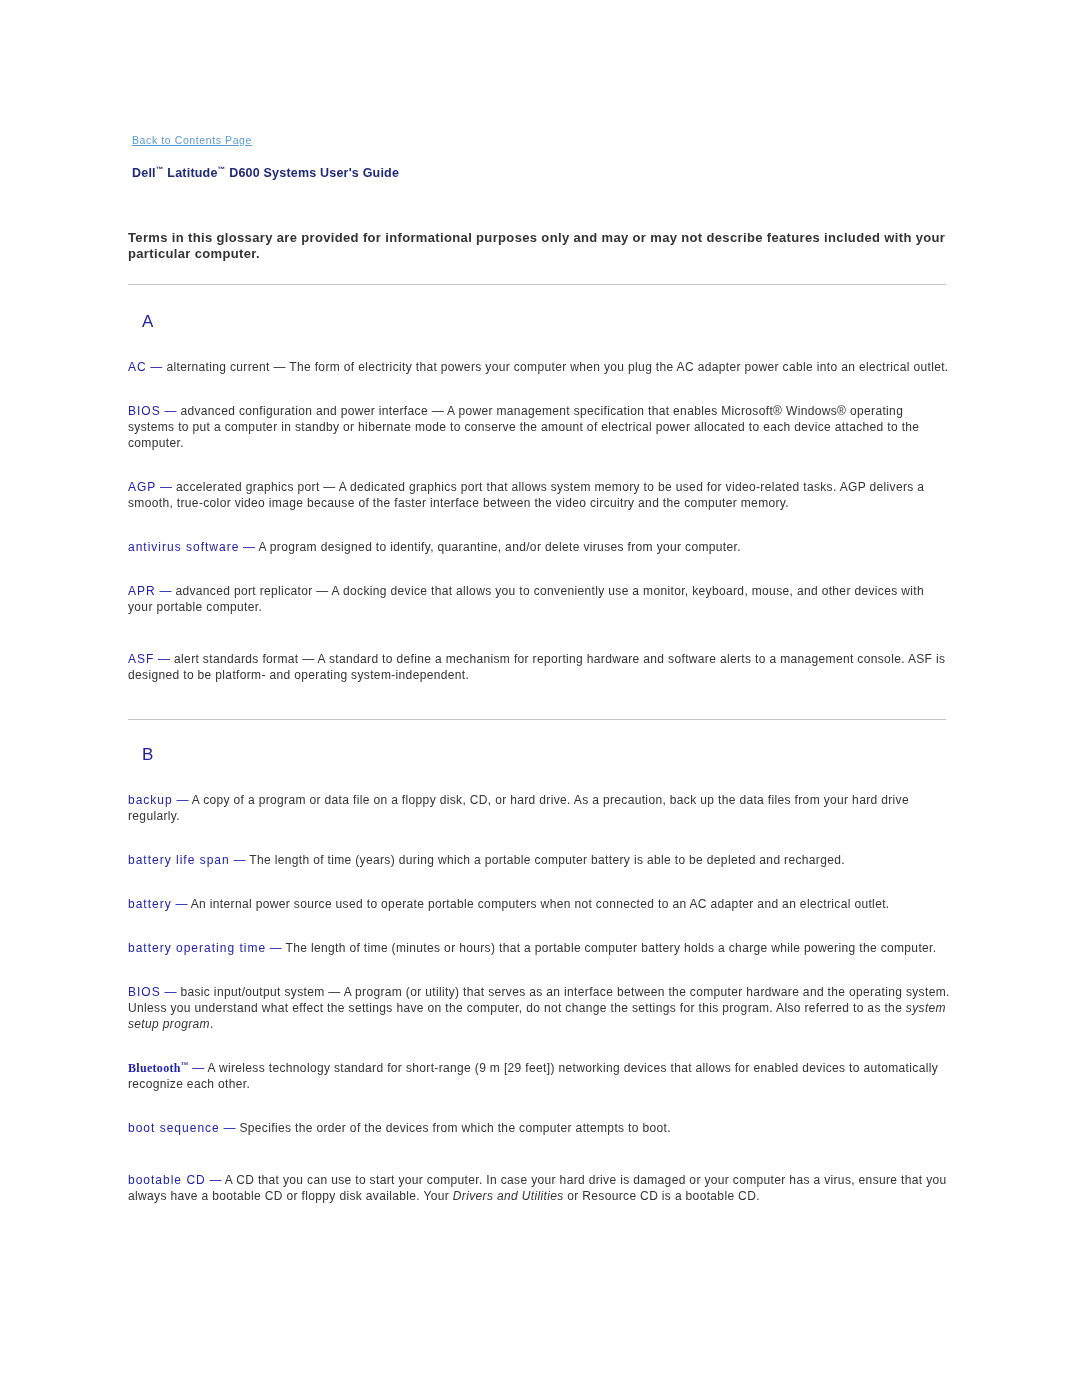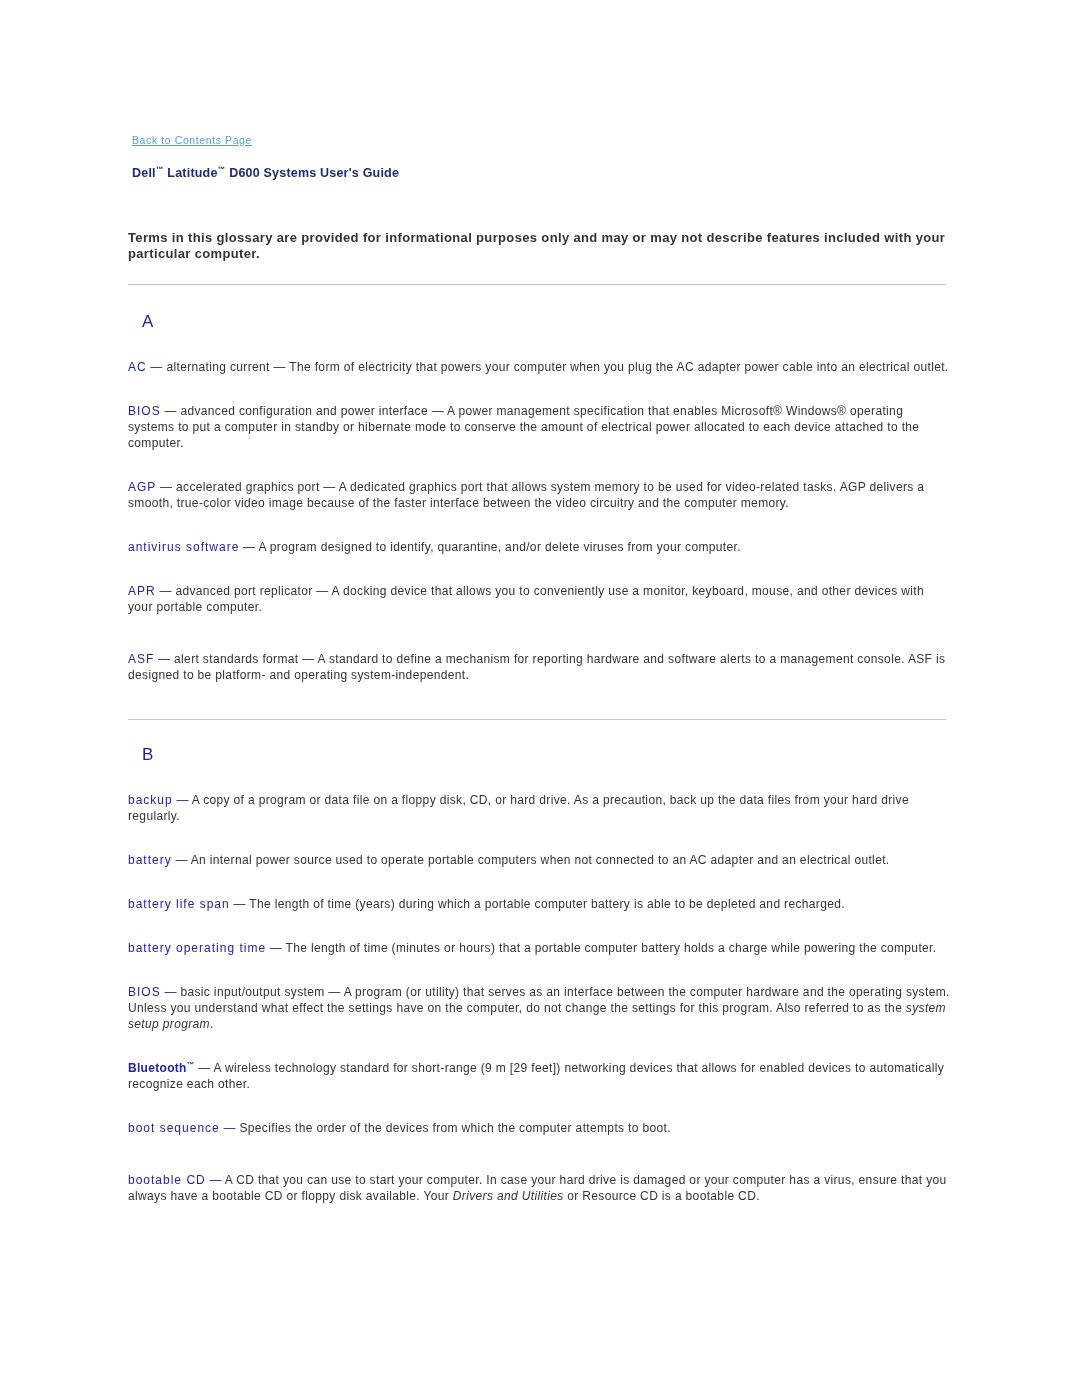--- a/index.html
+++ b/index.html
@@ -89,20 +89,21 @@
     margin-bottom: 0;
     margin-top: 36px;
   }
   .term {
     color: #2222aa;
     letter-spacing: 1.0px;
   }
   .term.bold {
     font-weight: bold;
     letter-spacing: 0.3px;
+    font-family: Liberation Serif, serif;
   }
   .dash {
     color: #2222aa;
   }
   .ital {
     font-style: italic;
   }
   sup.tm {
     font-size: 0.62em;
     vertical-align: super;
@@ -186,32 +187,32 @@
 
     <div class="entries">
 
       <p class="entry">
         <span class="term">backup</span>
         <span class="dash">—</span>
         <span>A copy of a program or data file on a floppy disk, CD, or hard drive. As a precaution, back up the data files from your hard drive regularly.</span>
       </p>
 
       <p class="entry">
+        <span class="term">battery life span</span>
+        <span class="dash">—</span>
+        <span>The length of time (years) during which a portable computer battery is able to be depleted and recharged.</span>
+      </p>
+
+      <p class="entry">
         <span class="term">battery</span>
         <span class="dash">—</span>
         <span>An internal power source used to operate portable computers when not connected to an AC adapter and an electrical outlet.</span>
       </p>
 
       <p class="entry">
-        <span class="term">battery life span</span>
-        <span class="dash">—</span>
-        <span>The length of time (years) during which a portable computer battery is able to be depleted and recharged.</span>
-      </p>
-
-      <p class="entry">
         <span class="term">battery operating time</span>
         <span class="dash">—</span>
         <span>The length of time (minutes or hours) that a portable computer battery holds a charge while powering the computer.</span>
       </p>
 
       <p class="entry">
         <span class="term">BIOS</span>
         <span class="dash">—</span>
         <span>basic input/output system — A program (or utility) that serves as an interface between the computer hardware and the operating system. Unless you understand what effect the settings have on the computer, do not change the settings for this program. Also referred to as the </span><span class="ital">system setup program</span><span>.</span>
       </p>

